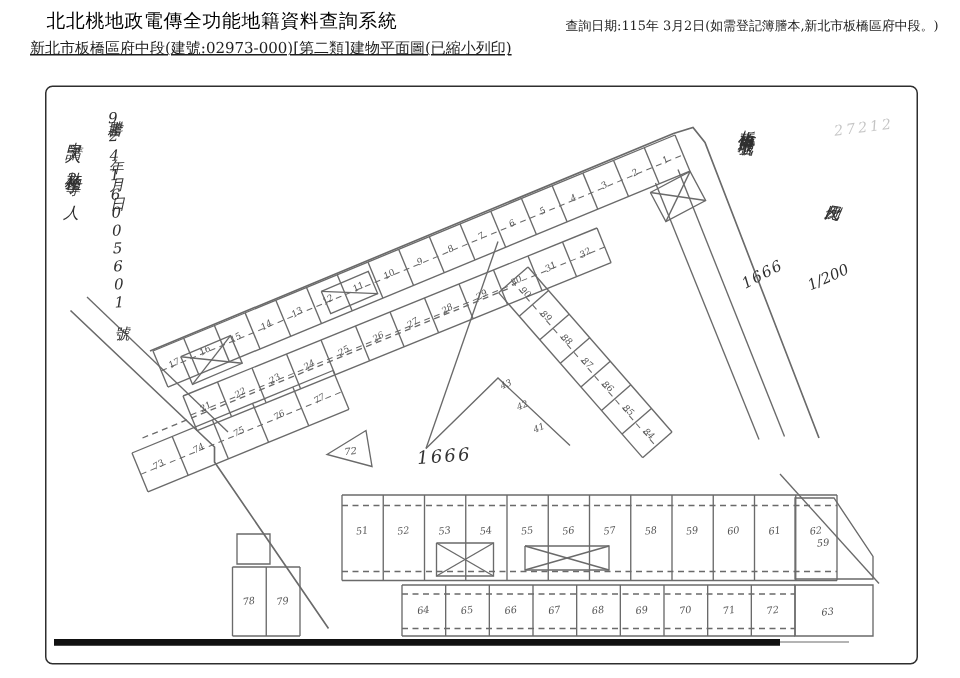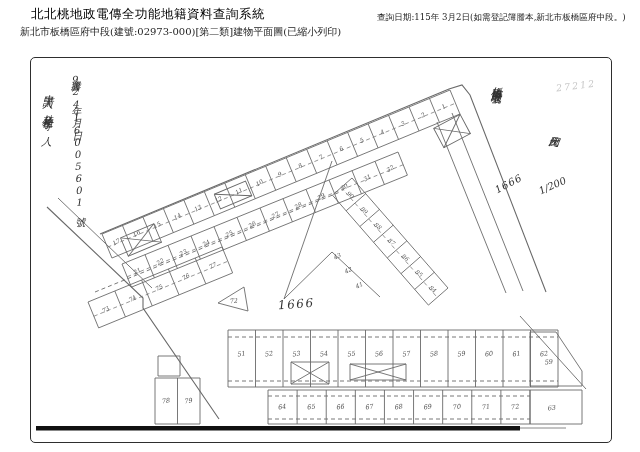--- a/index.html
+++ b/index.html
@@ -1,20 +1,20 @@
 <!DOCTYPE html>
 <html><head>
 <meta charset="utf-8">
 <style>
   html,body{margin:0;padding:0;}
   body{width:640px;height:452px;position:relative;background:#ffffff;
        font-family:"DejaVu Serif","Liberation Serif",serif;overflow:hidden;}
   .title{position:absolute;left:20px;top:6px;font-size:12.5px;color:#000000;letter-spacing:.5px;margin-left:11px;}
   .qdate{position:absolute;left:377px;top:12px;font-size:8.6px;color:#222;}
-  .subtitle{position:absolute;left:20px;top:25px;font-size:10px;color:#1d1d1d;}
+  .subtitle{position:absolute;left:20px;top:25px;font-size:10px;color:#1d1d1d;text-decoration:underline;}
   .scanbox{position:absolute;left:30px;top:57px;width:580px;height:384px;
            border:1.3px solid #2e2e2e;border-radius:5px;background:#fff;}
   .plan-svg{position:absolute;left:0;top:0;}
   .hand{position:absolute;font-family:"DejaVu Serif",serif;font-style:italic;color:#303030;}
   .vert{writing-mode:vertical-rl;text-orientation:upright;}
   .ann-applicant{left:40px;top:86px;height:118px;font-size:10.5px;letter-spacing:2px;transform:rotate(2deg);}
   .ann-issue{left:70px;top:72px;height:140px;font-size:10px;letter-spacing:1px;transform:rotate(-2deg);}
   .ann-district{left:487px;top:78px;height:135px;font-size:10.5px;letter-spacing:1px;transform:rotate(3deg);}
   .ann-lot-hand{left:494px;top:178px;font-size:10px;transform:rotate(-28deg);letter-spacing:1px;}
   .ann-scale-label{left:546px;top:128px;height:46px;font-size:10.5px;transform:rotate(9deg);}

